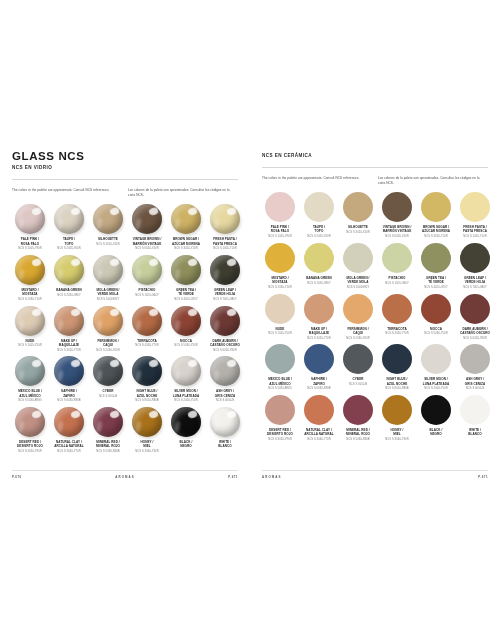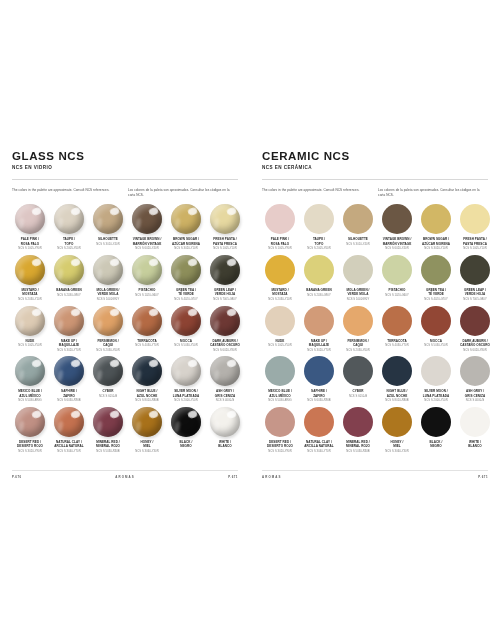--- a/index.html
+++ b/index.html
@@ -353,21 +353,20 @@
         <div class="foot-mid">AROMAS</div>
         <div class="foot-txt">P.671</div>
       </div>
     </div>
   </div>
 
   <div class="page right">
     <div class="page-inner">
 
       <div class="hdr">
-        <div class="hdr-title">CERAMIC NCS</div>
         <div class="hdr-sub">NCS EN CERÁMICA</div>
         <div class="hdr-rule"></div>
       </div>
 
       <div class="disc">
         <div class="disc-col">The colors in the palette are approximate. Consult NCS references.</div>
         <div class="disc-col">Los colores de la paleta son aproximados. Consultar los códigos en la carta NCS.</div>
       </div>
 
       <div class="grid" id="grid-ceramic">

